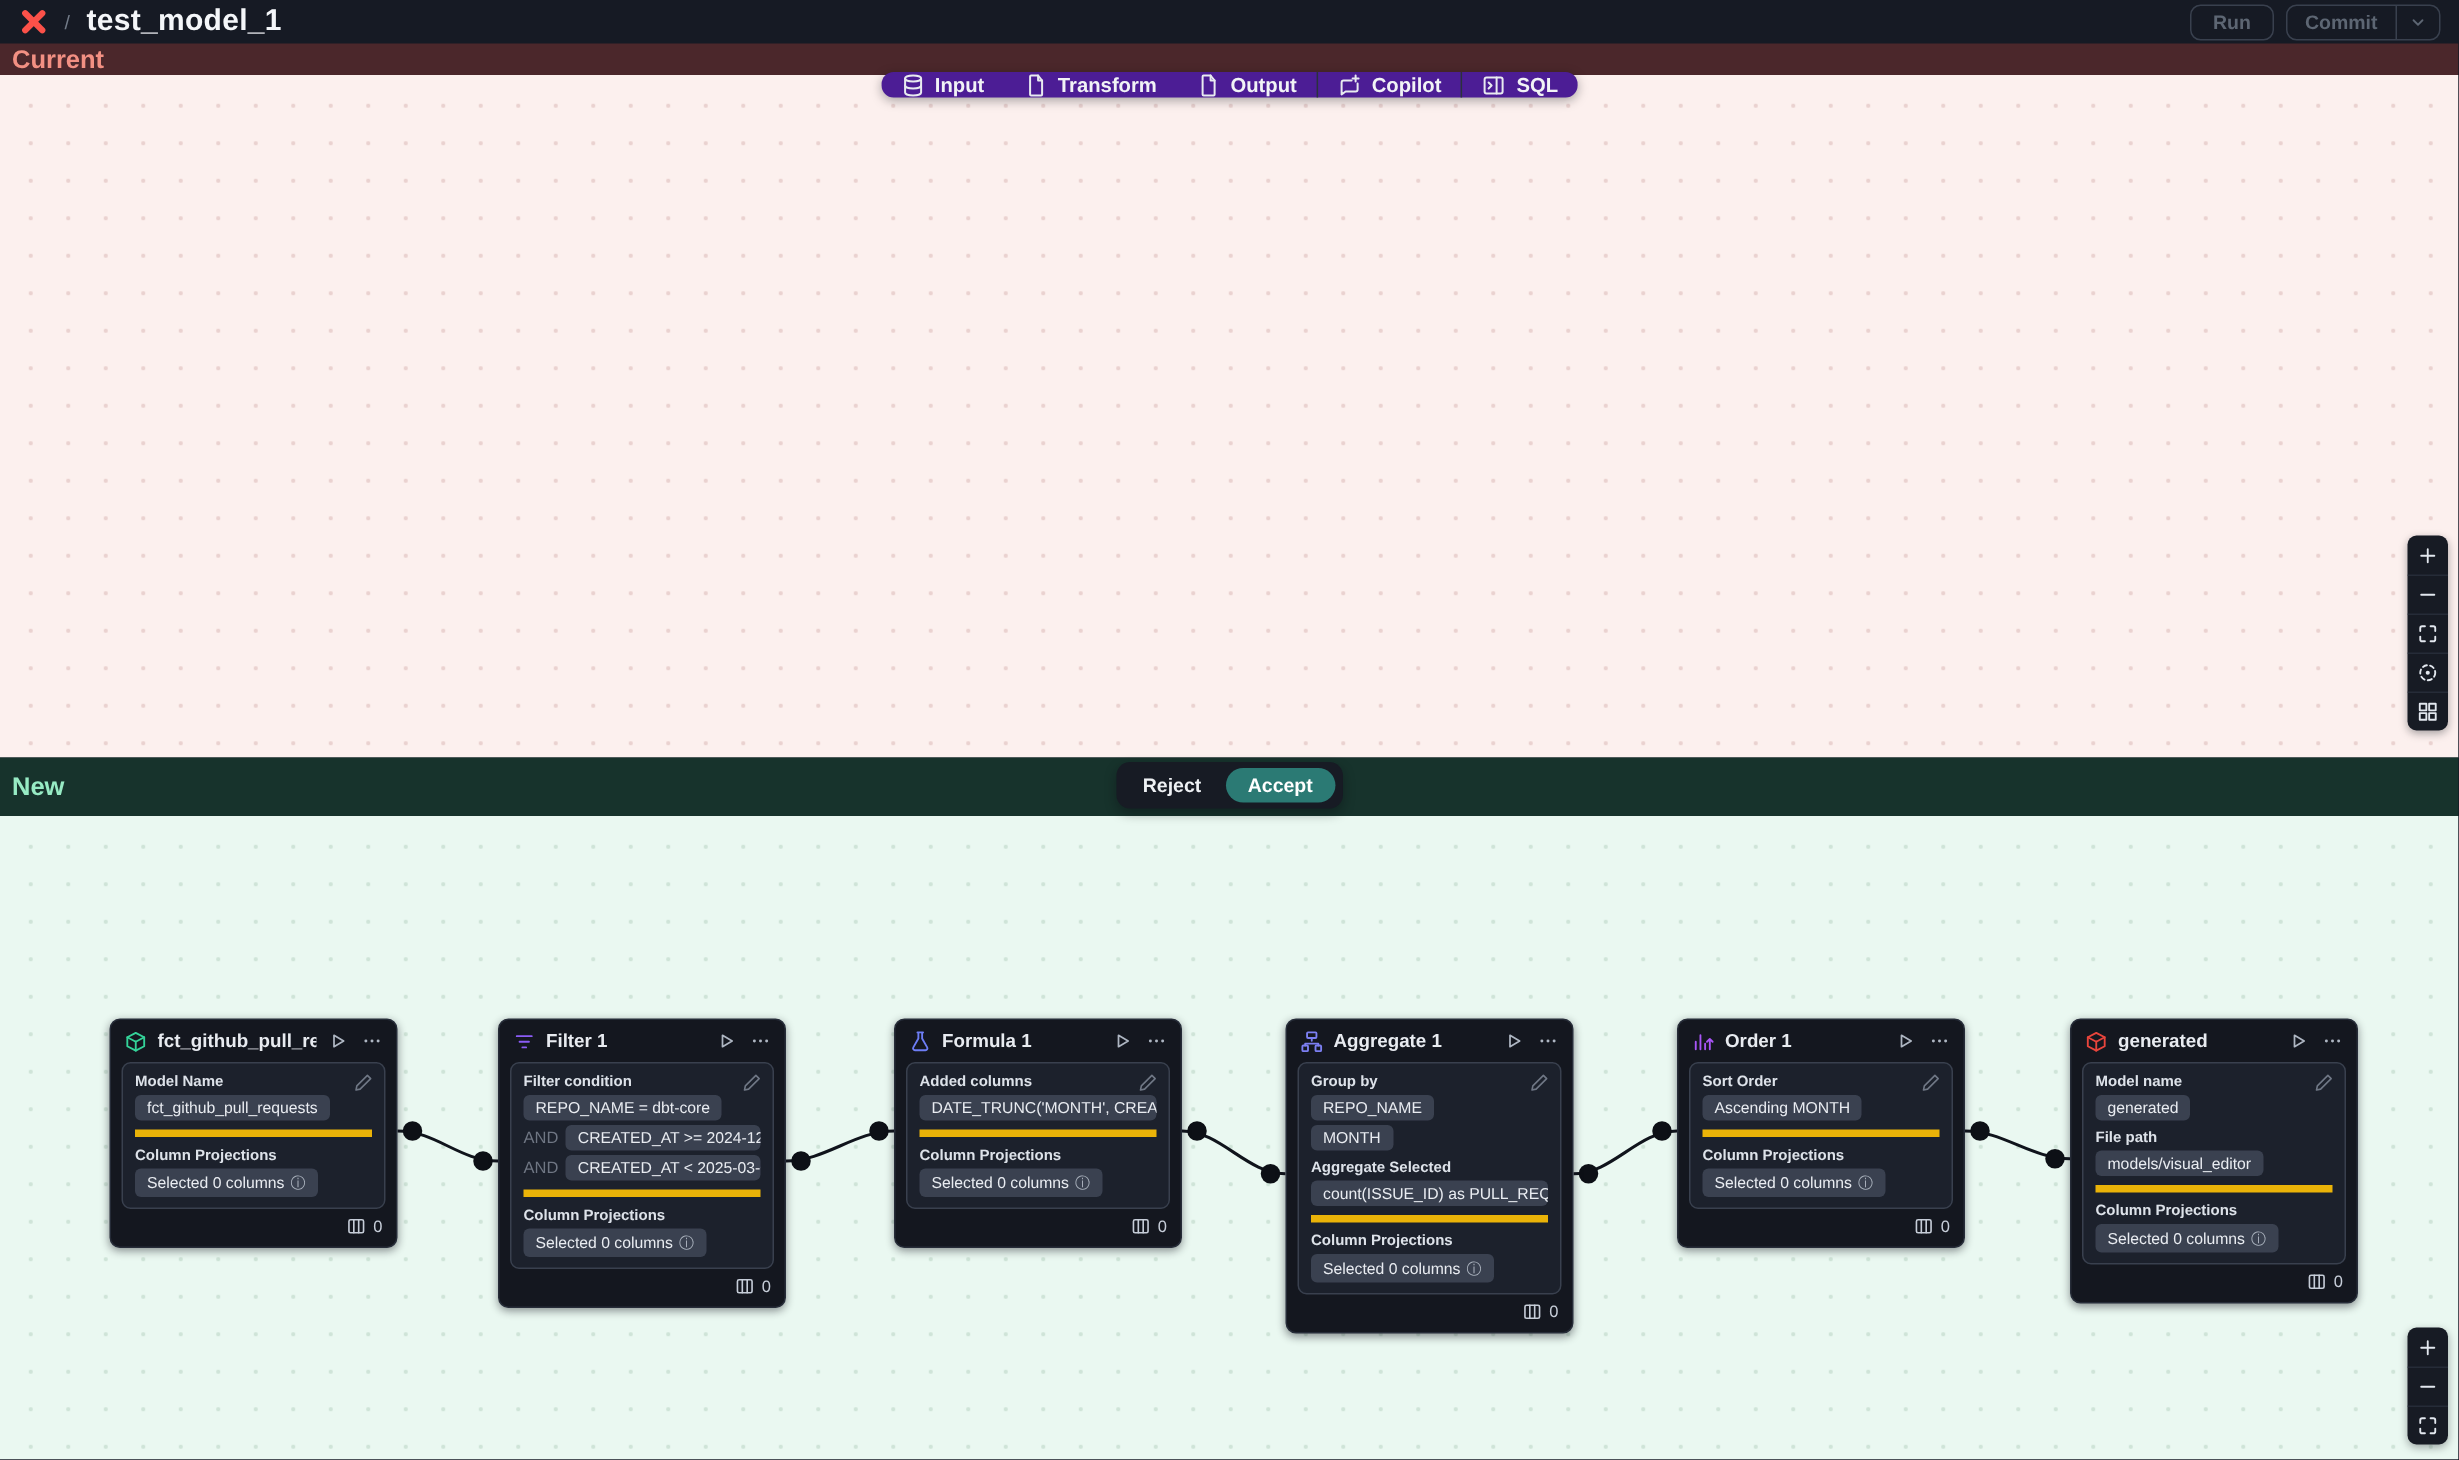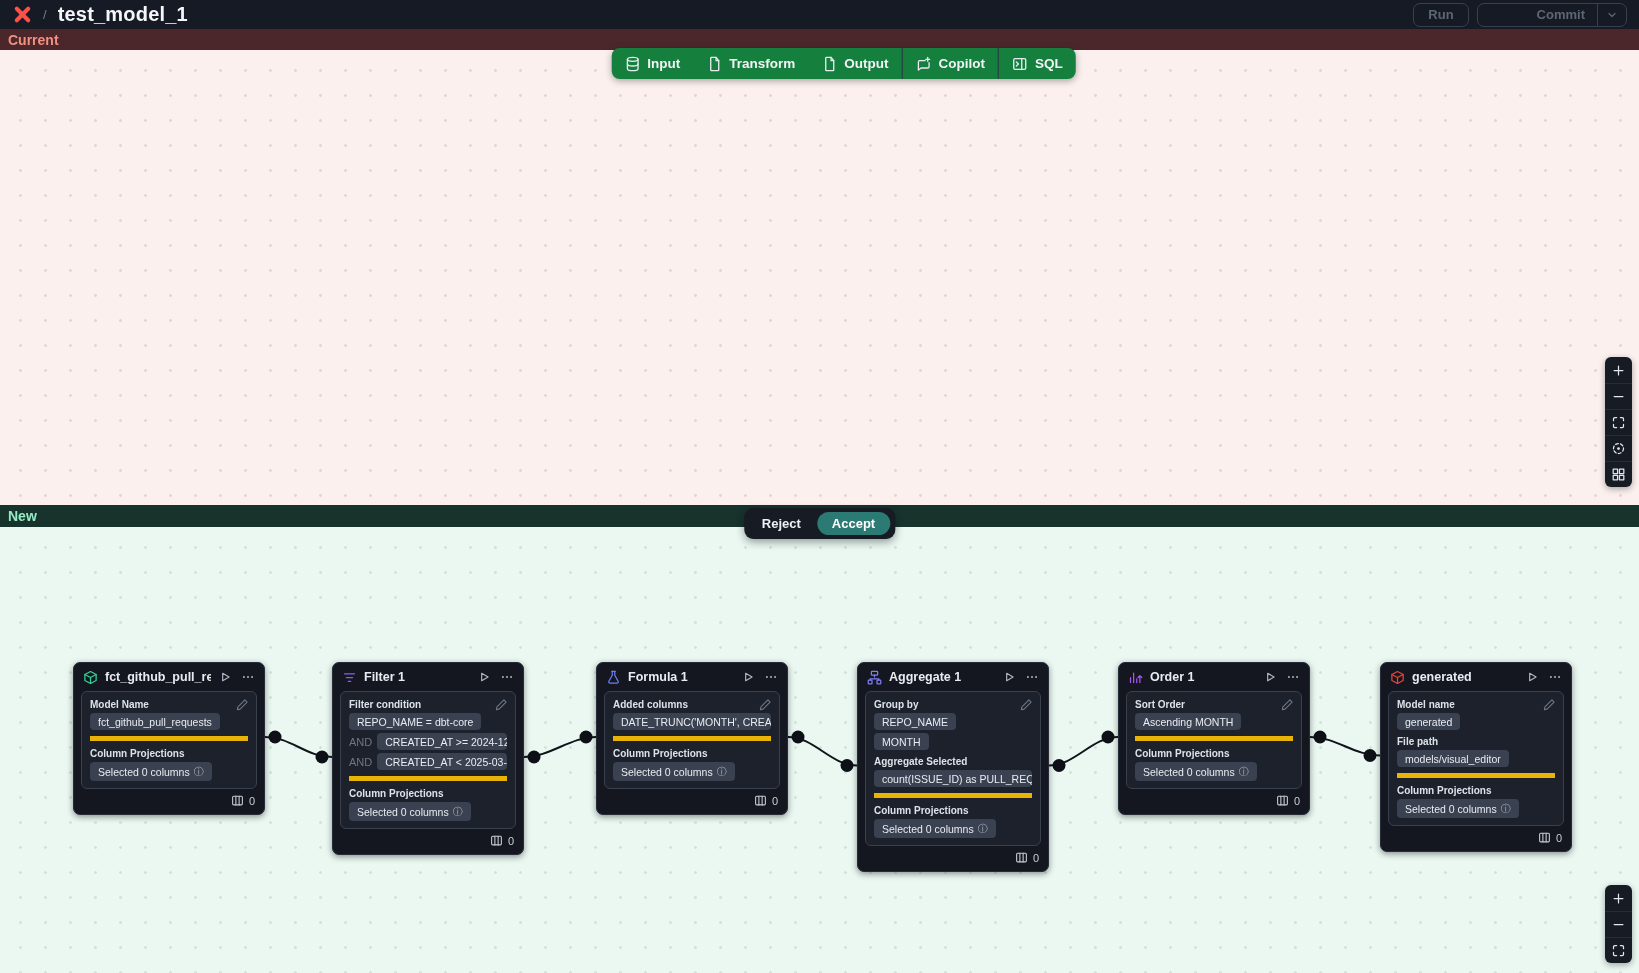--- a/index.html
+++ b/index.html
@@ -8,46 +8,46 @@
   .app { width:1639px; height:973px; display:flex; flex-direction:column; }
 
   
   .topbar { height:29px; background:#161a24; display:flex; align-items:center;
     padding:0 12px; gap:11px; flex:0 0 auto; }
   .logo { width:20px; height:20px; display:flex; align-items:center; justify-content:center; }
   .crumb-sep { color:#727b88; font-size:13px; }
   .page-title { color:#f4f6f9; font-size:20px; font-weight:700; letter-spacing:.2px; }
   .topbar-right { margin-left:auto; display:flex; gap:8px; }
   .btn-muted { display:flex; align-items:center; height:24px; border:1px solid #39404e;
-    border-radius:7px; color:#5d6673; font-size:13px; font-weight:600; background:transparent;padding-left:47px; }
+    border-radius:7px; color:#5d6673; font-size:13px; font-weight:600; background:transparent; }
   .btn-run { padding:0 14px; }
   .commit-label { padding:0 12px; }
   .commit-split { width:1px; align-self:stretch; background:#39404e; }
   .commit-caret { padding:0 8px; display:flex; align-items:center; color:#5d6673; }
 
   
   .pane { position:relative; display:flex; flex-direction:column; }
   .pane-current { height:476px; }
   .pane-new { height:468px; }
   .pane-bar { height:21px; display:flex; align-items:center; padding:0 8px;
-    font-size:14px; font-weight:600; flex:0 0 auto; }
+    font-size:17px; font-weight:600; flex:0 0 auto; }
   .bar-current { background:#4b272b; color:#f29083; }
-  .bar-new { background:#17332c; color:#97ebc4; height:22px; }
+  .bar-new { background:#17332c; color:#97ebc4; height:39px; }
   .canvas { position:relative; flex:1; }
   .canvas-current { background-color:#fcf0ee;
     background-image:radial-gradient(circle,#ead2d0 1.3px,transparent 1.5px);
     background-size:25px 25px; background-position:8px 8px; }
   .canvas-new { background-color:#eaf8f1;
     background-image:radial-gradient(circle,#cfe4d8 1.3px,transparent 1.5px);
     background-size:25px 25px; background-position:8px 8px; }
 
   
   .canvas-toolbar { position:absolute; top:19px; left:50%; transform:translateX(-50%);
-    height:31px; background:#15803d; border-radius:8px; display:flex; align-items:stretch;
-    box-shadow:0 2px 7px rgba(10,12,18,.35); z-index:6;margin-left:24px; }
+    height:17px; background:#4c1d95; border-radius:8px; display:flex; align-items:stretch;
+    box-shadow:0 2px 7px rgba(10,12,18,.35); z-index:6; }
   .tb-item { display:flex; align-items:center; gap:7px; padding:0 13px; background:none;
     border:none; color:#f1f3f6; font-family:inherit; font-size:13.5px; font-weight:600; cursor:pointer; }
   .tb-item .icon { color:#e8ebf0; }
   .tb-sep { width:1px; background:#2b313d; }
 
   
   .zoom-controls { position:absolute; width:27px; background:#171b24; border-radius:6px;
     display:flex; flex-direction:column; box-shadow:0 2px 6px rgba(10,12,18,.35); z-index:6;
     overflow:hidden; }
   .zc-top { right:7px; top:328px; }

